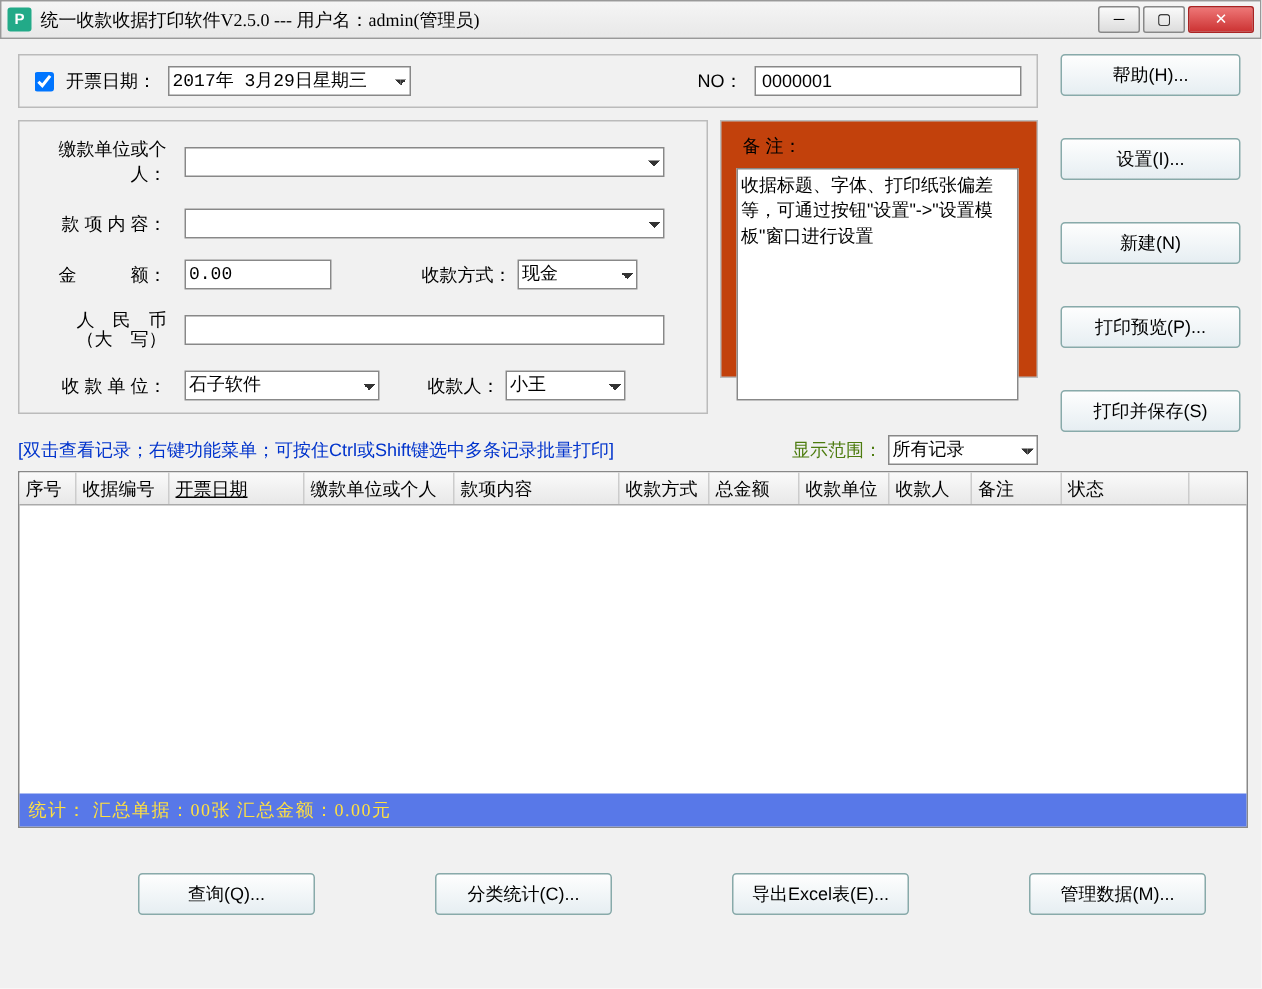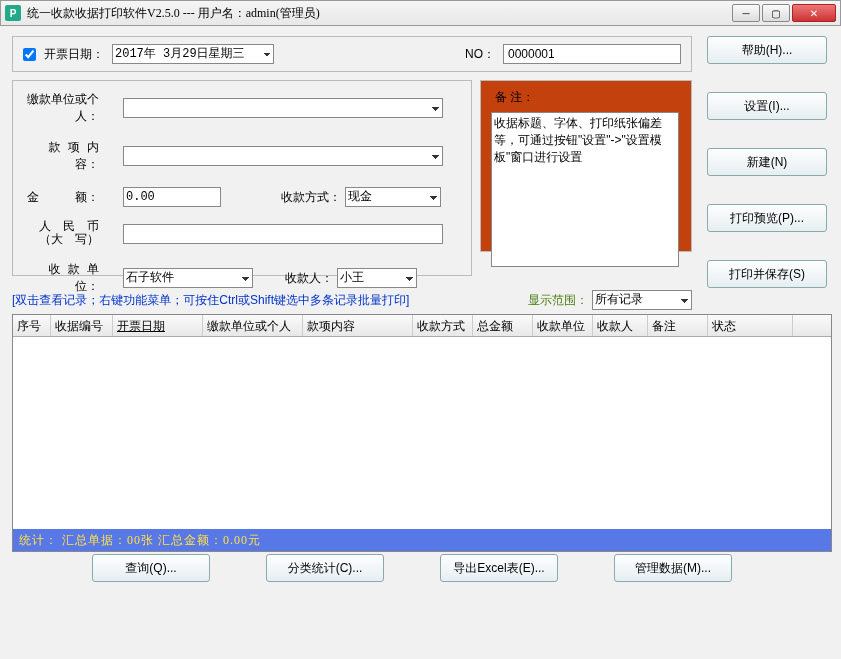--- a/index.html
+++ b/index.html
@@ -17,21 +17,21 @@
 .topbar { display: flex; align-items: center; gap: 8px; height: 36px; border: 1px solid #bbb; padding: 4px 10px; margin-bottom: 8px; width: 680px; background: #f1f1f1; }
 .topbar .sp { flex: 1; }
 .chk { width: 13px; height: 13px; }
 .date-select { width: 162px; height: 20px; border: 1px solid #888; background: #fff; font-family: inherit; font-size: 12px; padding: 0 2px; }
 .no-input { width: 178px; height: 20px; border: 1px solid #888; background: #fff; font-family: inherit; font-size: 12px; padding: 0 4px; }
 
 .midrow { display: flex; gap: 8px; }
 .form { border: 1px solid #bbb; padding: 10px 12px; width: 460px; height: 196px; background: #f1f1f1; }
 .form .row { display: flex; align-items: center; margin-bottom: 14px; }
 .form .row:last-child { margin-bottom: 0; }
-.form .lbl { width: 98px; text-align: right; padding-right: 24px; font-family: Liberation Mono, monospace; }
+.form .lbl { width: 98px; text-align: right; padding-right: 12px; }
 .txt, .sel { height: 20px; border: 1px solid #888; background: #fff; font-family: Liberation Mono, monospace; font-size: 12px; padding: 0 2px; }
 .sel { appearance: none; -webkit-appearance: none; background-image: linear-gradient(45deg, transparent 50%, #333 50%), linear-gradient(135deg, #333 50%, transparent 50%); background-position: right 6px top 8px, right 2px top 8px; background-size: 4px 4px, 4px 4px; background-repeat: no-repeat; padding-right: 14px; }
 
 .remark { border: 1px solid #bbb; padding: 8px 10px; width: 212px; height: 172px; background: #c2410c; }
 .remark .lbl { display: block; margin-bottom: 6px; margin-left: 4px; }
 .remark textarea { width: 188px; height: 155px; border: 1px solid #888; font-family: inherit; font-size: 12px; padding: 2px; resize: none; }
 
 .sidebar { position: absolute; right: 14px; top: 10px; width: 120px; display: flex; flex-direction: column; gap: 28px; }
 .btn { height: 28px; border: 1px solid #8aa; background: linear-gradient(#fefefe,#e6eef2); border-radius: 3px; font-family: inherit; font-size: 12px; cursor: pointer; }
 
@@ -39,21 +39,21 @@
 .hint { color: #0033cc; }
 .hintrow .sp { flex: 1; }
 .rangelbl { color: #4d7c0f; margin-right: 4px; }
 .rangesel { width: 100px; height: 20px; }
 
 .table { width: 820px; height: 238px; background: #fff; border: 1px solid #888; position: relative; }
 .thead { display: flex; background: linear-gradient(#fafafa,#e8e8e8); border-bottom: 1px solid #aaa; height: 22px; }
 .th { border-right: 1px solid #ccc; padding: 3px 4px; font-size: 12px; overflow: hidden; white-space: nowrap; }
 .summary { position: absolute; bottom: 0; left: 0; right: 0; height: 22px; background: #5878e8; color: #ffe040; font-family: "SimSun"; padding: 3px 6px; letter-spacing: 1px; }
 
-.bottombar { display: flex; gap: 56px; margin-top: 2px; padding-left: 80px; }
+.bottombar { display: flex; gap: 80px; margin-top: 30px; padding-left: 80px; }
 .bottombar .btn { width: 118px; }
 </style>
 </head>
 <body>
 
 <div class="titlebar">
   <div class="ticon">P</div>
   <div class="ttext">统一收款收据打印软件V2.5.0 --- 用户名：admin(管理员)</div>
   <div class="winbtns">
     <div class="winbtn">─</div>
@@ -81,21 +81,21 @@
       </div>
       <div class="row">
         <span class="lbl">款 项 内 容：</span>
         <select class="sel" style="width:320px"><option></option></select>
       </div>
       <div class="row">
         <span class="lbl">金　　　额：</span>
         <input class="txt" style="width: 98px;" value="0.00">
         <span style="width:60px"></span>
         <span>收款方式：</span>
-        <select class="sel" style="width:96px;margin-left:4px"><option>现金</option></select>
+        <select class="sel" style="width:80px;margin-left:4px"><option>现金</option></select>
       </div>
       <div class="row">
         <span class="lbl" style="line-height:13px"><span>人　民　币</span><br><span>（大　写）</span></span>
         <input class="txt" style="width: 320px;" value="">
       </div>
       <div class="row">
         <span class="lbl">收 款 单 位：</span>
         <select class="sel" style="width:130px"><option>石子软件</option></select>
         <span style="width:32px"></span>
         <span>收款人：</span>

